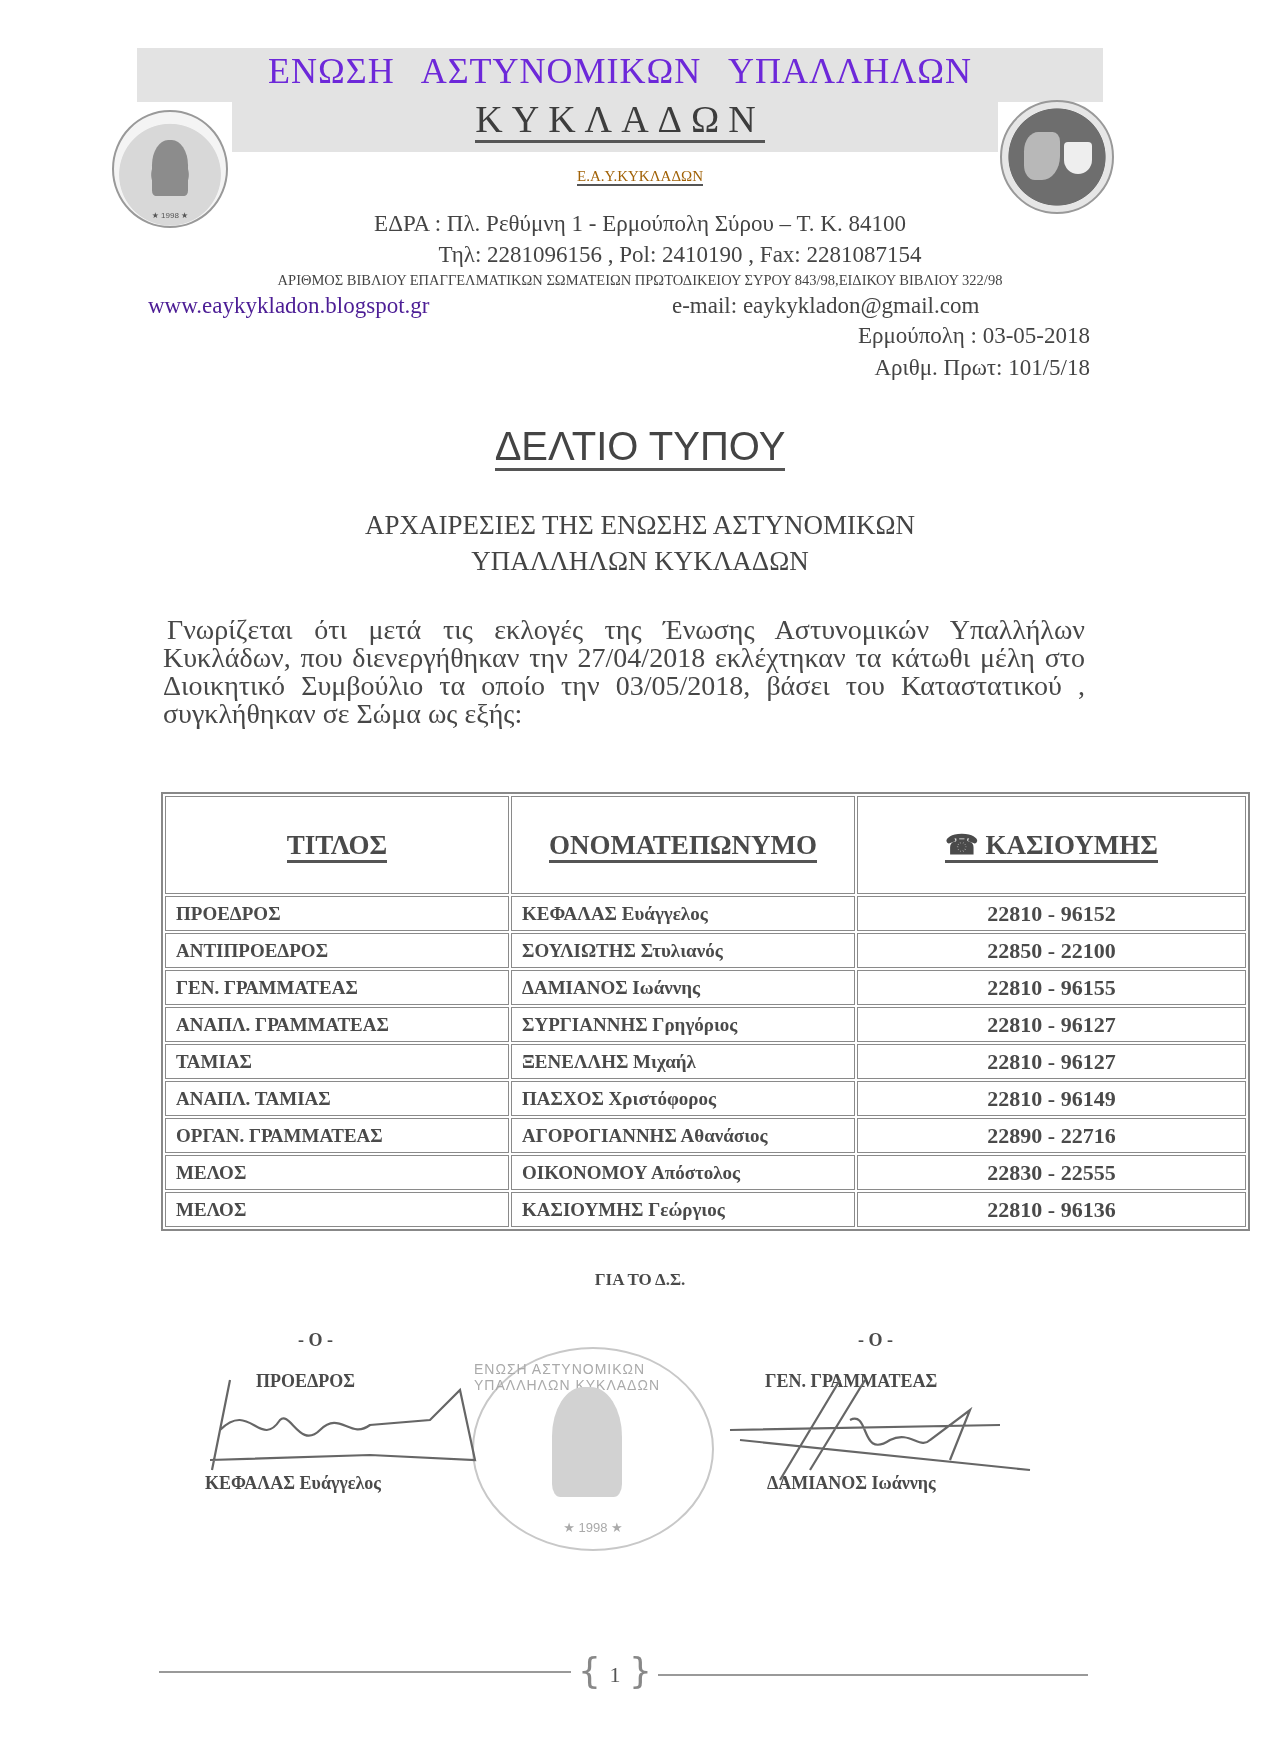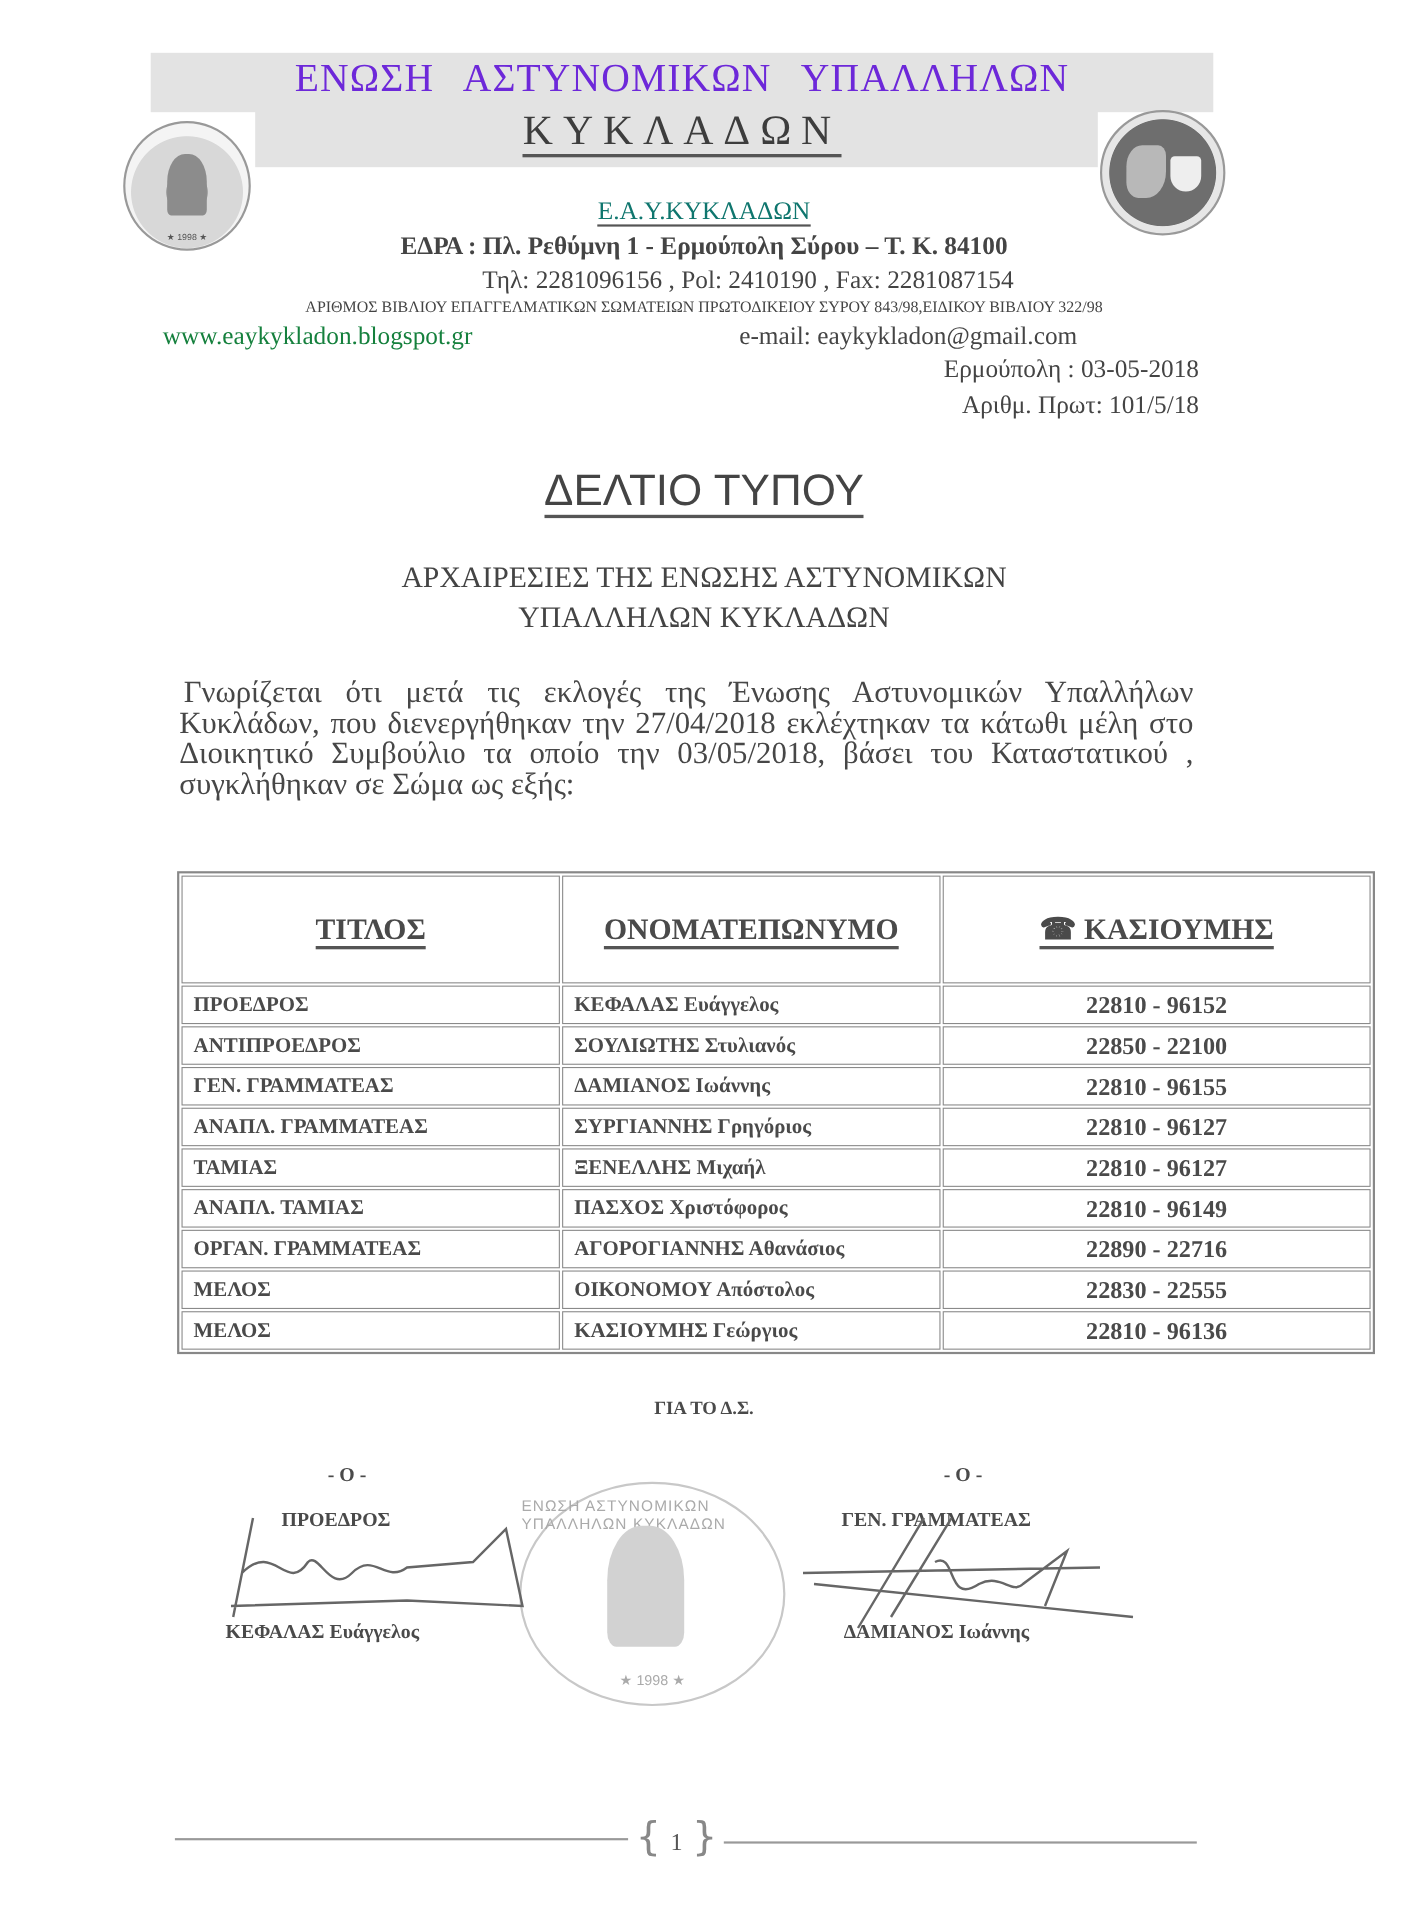--- a/index.html
+++ b/index.html
@@ -49,27 +49,27 @@
     position: absolute; left: 22px; top: 30px; width: 36px; height: 48px;
     background: #b8b8b8; border-radius: 40% 20% 50% 30%;
   }
   .statue {
     position: absolute; left: 38px; top: 28px; width: 36px; height: 56px;
     background: #8c8c8c; border-radius: 45% 45% 10% 10%;
   }
   
   .center-line { left: 0; width: 1280px; text-align: center; }
   .short-name {
-    top: 179px; font-size: 23px; color: #0f766e;
+    top: 168px; font-size: 15px; color: #a16207;
   }
   .short-name span { border-bottom: 2px solid #555; }
-  .address { top: 211px; font-size: 23px; color: #444; font-weight: bold; }
+  .address { top: 211px; font-size: 23px; color: #444; }
   .phones { top: 242px; font-size: 23px; color: #444; left: 40px; }
   .registry { top: 272px; font-size: 14.5px; color: #444; }
-  .website { left: 148px; top: 293px; font-size: 23px; color: #15803d; }
+  .website { left: 148px; top: 293px; font-size: 23px; color: #4c1d95; }
   .email { left: 672px; top: 293px; font-size: 23px; color: #444; }
   .date { right: 190px; top: 323px; font-size: 23px; color: #444; text-align: right; }
   .protocol { right: 190px; top: 355px; font-size: 23px; color: #444; text-align: right; }
   
   .doc-title { top: 424px; font-size: 40px; color: #444; font-family: "Liberation Sans", sans-serif; }
   .doc-title span { border-bottom: 3px solid #555; }
   .subject1 { top: 510px; font-size: 27px; color: #444; }
   .subject2 { top: 546px; font-size: 27px; color: #444; }
   
   .body-text {

